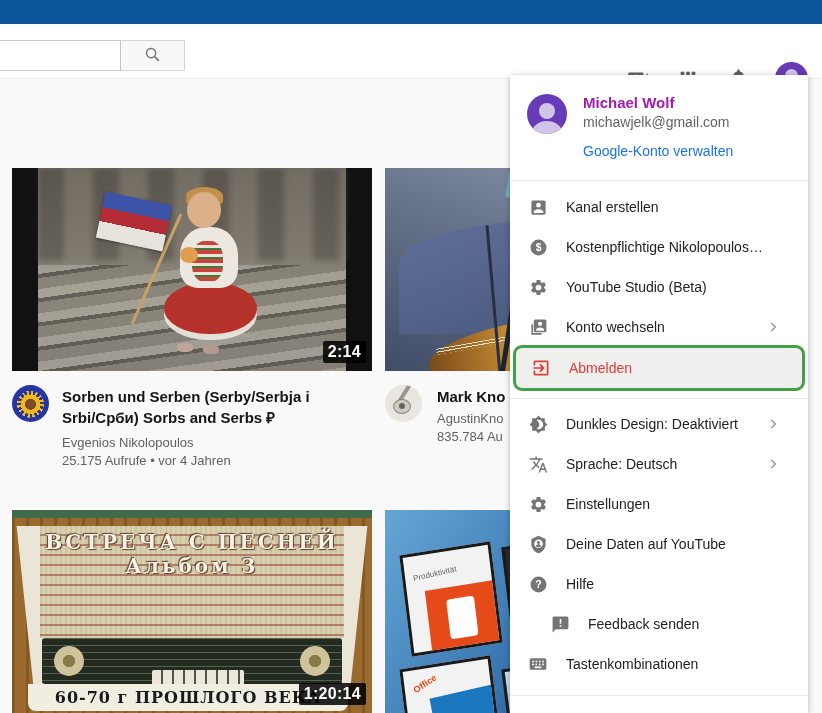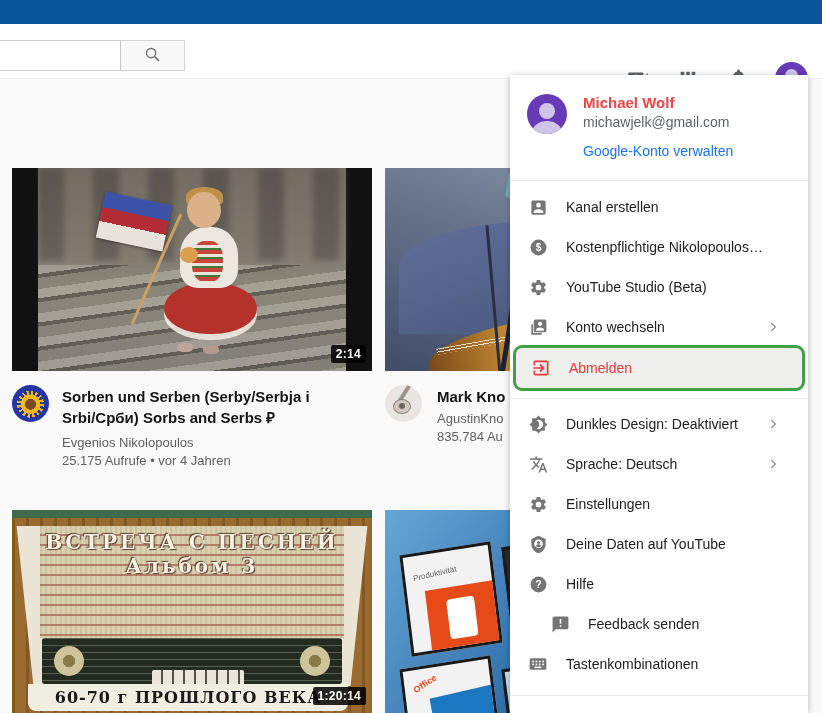--- a/index.html
+++ b/index.html
@@ -14,21 +14,21 @@
   .search-input { width:129px; height:31px; border:1px solid #cccccc; border-right:1px solid #c6c6c6; padding:0 8px; font-size:14px; outline:none; background:#fff; }
   .search-btn { width:64px; height:31px; background:#f8f8f8; border:1px solid #d3d3d3; border-left:none; display:flex; align-items:center; justify-content:center; cursor:pointer; }
   .hicons { position:absolute; right:14px; top:38px; display:flex; align-items:center; gap:24px; }
   .hicon { width:26px; height:26px; display:flex; align-items:center; justify-content:center; }
   .avatar-sm { width:33px; height:33px; border-radius:50%; background:#673ab7; position:relative; overflow:hidden; }
   .avatar-sm::before { content:""; position:absolute; left:50%; top:22%; width:40%; height:40%; margin-left:-20%; border-radius:50%; background:#d1c4e9; }
   .avatar-sm::after { content:""; position:absolute; left:50%; top:68%; width:76%; height:60%; margin-left:-38%; border-radius:50%; background:#d1c4e9; }
 
   
   .thumb { position:absolute; overflow:hidden; background:#111; }
-  .badge { position:absolute; right:6px; bottom:8px; background:rgba(0,0,0,.85); color:#fff; font-size:12px; font-weight:bold; padding:2px 5px; border-radius:2px; letter-spacing:.3px; }
+  .badge { position:absolute; right:6px; bottom:8px; background:rgba(0,0,0,.85); color:#fff; font-size:16px; font-weight:bold; padding:2px 5px; border-radius:2px; letter-spacing:.3px; }
   .vmeta-title { font-size:15px; font-weight:bold; color:#141414; line-height:21px; }
   .vmeta-sub { font-size:13px; color:#606060; line-height:18px; }
 
   
   .v1photo { position:absolute; left:26px; right:26px; top:0; bottom:0;
     background:linear-gradient(180deg,#6f6b62 0%,#7e7a70 35%,#8e8a7d 60%,#85817a 100%); }
   .v1crowd { position:absolute; left:0; right:0; top:0; height:46%;
     background:repeating-linear-gradient(90deg, rgba(55,50,45,.38) 0 26px, rgba(125,115,100,.30) 26px 55px);
     filter:blur(3px); }
   .v1steps { position:absolute; left:0; right:0; bottom:0; height:52%;
@@ -105,21 +105,21 @@
   .chan-av-guitar .gbody { position:absolute; left:8px; top:14px; width:18px; height:15px; background:#cfc9c0; border:1px solid #8a857c; border-radius:50%; }
   .chan-av-guitar .ghole { position:absolute; left:14px; top:18px; width:6px; height:6px; background:#6a645c; border-radius:50%; }
   .chan-av-guitar .gneck { position:absolute; left:17px; top:-2px; width:4px; height:22px; background:#9a948c; transform:rotate(32deg); }
 
   
   .menu { position:absolute; left:510px; top:75px; width:298px; height:638px; background:#ffffff;
     box-shadow:0 1px 6px rgba(0,0,0,.28); }
   .acct-avatar { position:absolute; left:17px; top:19px; width:40px; height:40px; border-radius:50%; background:#673ab7; overflow:hidden; }
   .acct-avatar::before { content:""; position:absolute; left:50%; top:22%; width:40%; height:40%; margin-left:-20%; border-radius:50%; background:#d1c4e9; }
   .acct-avatar::after { content:""; position:absolute; left:50%; top:68%; width:76%; height:60%; margin-left:-38%; border-radius:50%; background:#d1c4e9; }
-  .acct-name { position:absolute; left:73px; top:19px; font-size:15px; font-weight:bold; color:#ef4444; }
+  .acct-name { position:absolute; left:73px; top:19px; font-size:15px; font-weight:bold; color:#a21caf; }
   .acct-email { position:absolute; left:73px; top:39px; font-size:14px; color:#5f6368; }
   .acct-manage { position:absolute; left:73px; top:68px; font-size:14px; color:#1a73e8; cursor:pointer; }
   .mdiv { position:absolute; left:0; width:298px; border-top:1px solid #e8e8e8; }
   .mi { position:absolute; left:0; width:298px; height:40px; display:flex; align-items:center; cursor:pointer; }
   .mic { position:absolute; left:18px; width:20px; height:20px; display:flex; align-items:center; justify-content:center; }
   .mil { position:absolute; left:56px; font-size:14px; color:#212121; }
   .chev { position:absolute; right:28px; width:14px; height:14px; }
   .signout-box { position:absolute; left:3px; top:270px; width:292px; height:46px; border:3px solid #43a047; border-radius:9px; background:#efefee; }
   .signout-row { position:absolute; left:0; top:0; width:100%; height:100%; display:flex; align-items:center; cursor:pointer; }
   .signout-row .mic { left:15px; }

